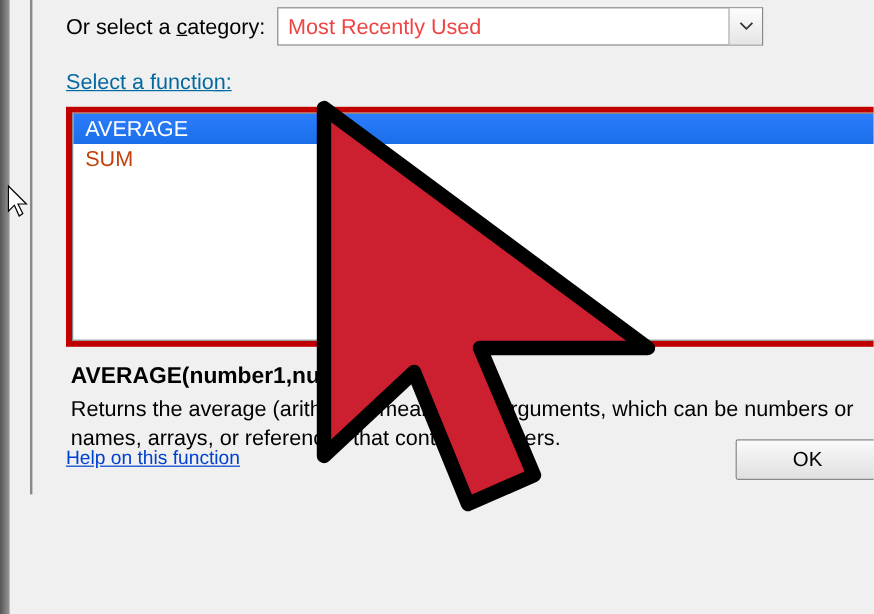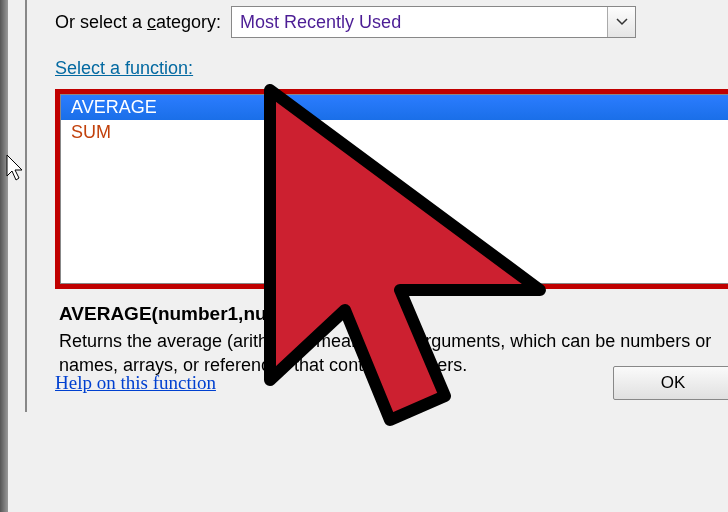--- a/index.html
+++ b/index.html
@@ -50,21 +50,21 @@
     .dropdown {
       flex: 1;
       max-width: 405px;
       height: 32px;
       background: #fff;
       border: 1px solid #888;
       display: flex;
       align-items: center;
       padding: 4px 8px;
       font-size: 18px;
-      color: #4c1d95;
+      color: #ef4444;
       position: relative;
     }
     .dropdown-arrow {
       position: absolute;
       right: 0;
       top: 0;
       width: 28px;
       height: 100%;
       border-left: 1px solid #aaa;
       background: linear-gradient(#fdfdfd, #e5e5e5);
@@ -127,23 +127,22 @@
       bottom: 12px;
       left: 28px;
       right: 0;
       display: flex;
       align-items: center;
       justify-content: space-between;
     }
     .help-link {
       color: #0040d0;
       text-decoration: underline;
-      font-size: 19px;
+      font-size: 16px;
       cursor: pointer;
-      font-family: Liberation Serif, serif;
     }
     .button-group {
       display: flex;
       gap: 14px;
       padding-right: 8px;
     }
     .btn {
       min-width: 120px;
       height: 34px;
       background: linear-gradient(#fafafa, #e0e0e0);

